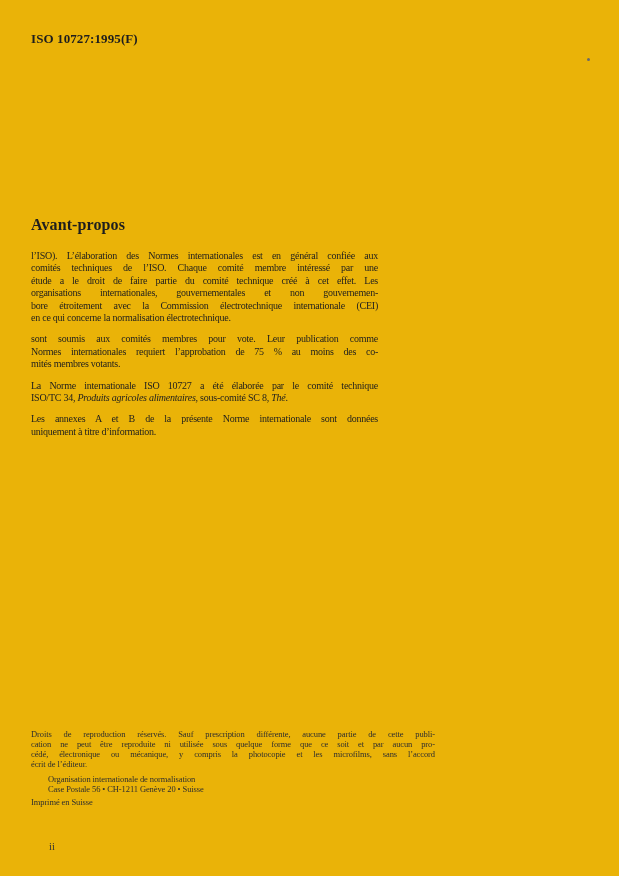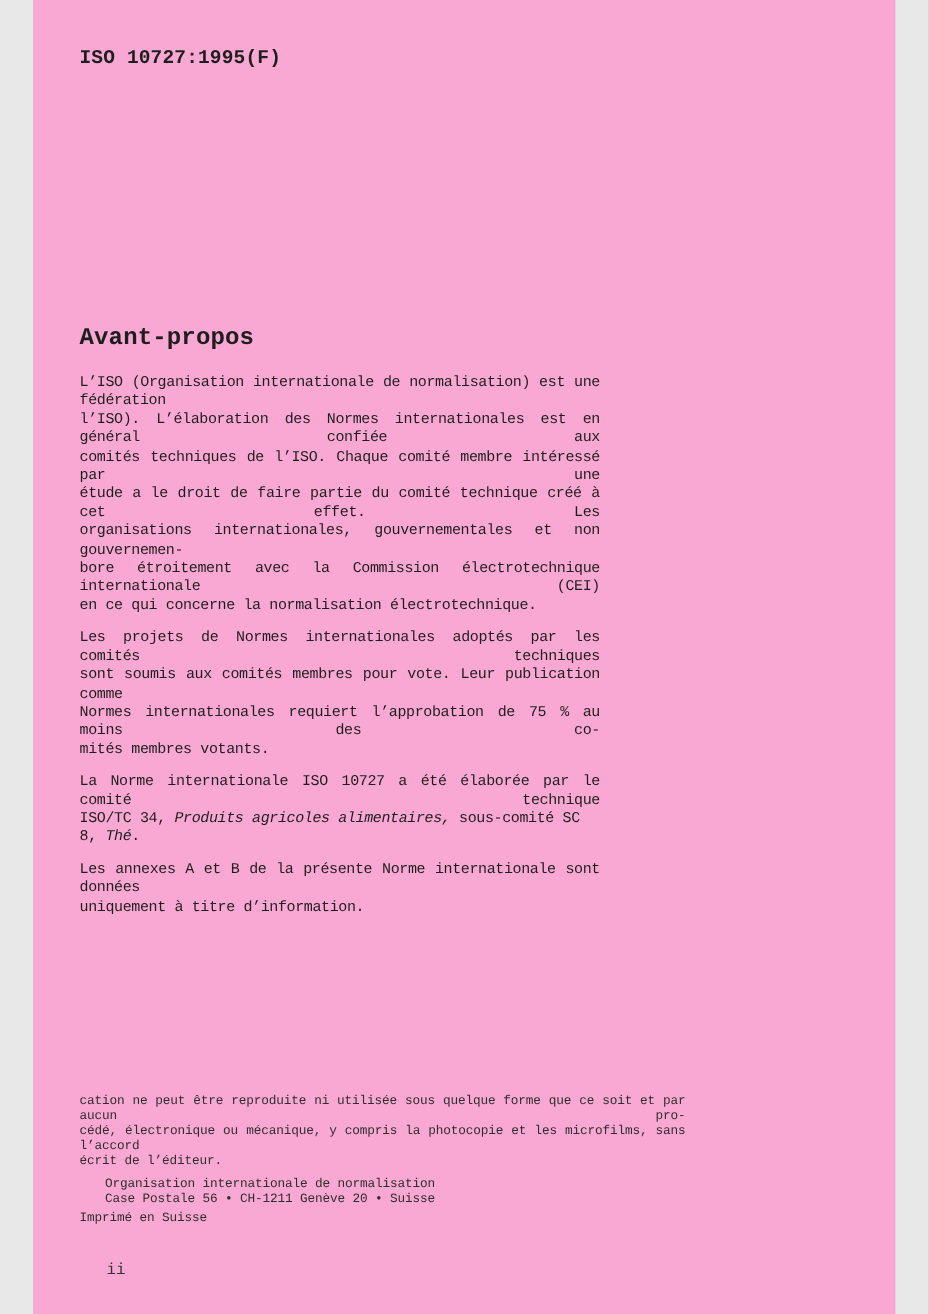--- a/index.html
+++ b/index.html
@@ -1,23 +1,23 @@
 <!DOCTYPE html>
 <html><head>
 <meta charset="utf-8">
 <style>
   html, body { margin: 0; padding: 0; }
   body { background: #e8e8e8; }
   #page {
     position: relative;
-    width: 575px;
+    width: 619px;
     height: 876px;
     margin: 0 auto;
-    background: #f9a8d4;
-    font-family: Liberation Mono, monospace;
+    background: #eab308;
+    font-family: Liberation Serif, serif;
     color: #1e1e1e;
     overflow: hidden;
   }
   .header-ref {
     position: absolute;
     left: 31px;
     top: 31px;
     font-size: 13px;
     font-weight: bold;
     letter-spacing: 0.1px;
@@ -83,51 +83,50 @@
 <div id="page">
 
   <div class="header-ref">ISO 10727:1995(F)</div>
 
   <div class="speck"></div>
 
   <div class="content">
     <h1 class="section-title">Avant-propos</h1>
 
     <div class="para">
-      <div class="jl">L’ISO (Organisation internationale de normalisation) est une fédération</div>
       <div class="jl">l’ISO). L’élaboration des Normes internationales est en général confiée aux</div>
       <div class="jl">comités techniques de l’ISO. Chaque comité membre intéressé par une</div>
       <div class="jl">étude a le droit de faire partie du comité technique créé à cet effet. Les</div>
       <div class="jl">organisations internationales, gouvernementales et non gouvernemen-</div>
       <div class="jl">bore étroitement avec la Commission électrotechnique internationale (CEI)</div>
       <div class="jl-end">en ce qui concerne la normalisation électrotechnique.</div>
     </div>
 
     <div class="para">
-      <div class="jl">Les projets de Normes internationales adoptés par les comités techniques</div>
       <div class="jl">sont soumis aux comités membres pour vote. Leur publication comme</div>
       <div class="jl">Normes internationales requiert l’approbation de 75 % au moins des co-</div>
       <div class="jl-end">mités membres votants.</div>
     </div>
 
     <div class="para">
       <div class="jl">La Norme internationale ISO 10727 a été élaborée par le comité technique</div>
       <div class="jl-end">
         <span>ISO/TC 34, </span><span class="italic">Produits agricoles alimentaires,</span><span> sous-comité SC 8, </span><span class="italic">Thé</span><span>.</span>
       </div>
     </div>
 
     <div class="para">
       <div class="jl">Les annexes A et B de la présente Norme internationale sont données</div>
       <div class="jl-end">uniquement à titre d’information.</div>
     </div>
   </div>
 
   <div class="footer">
     <div class="rights">
+      <div class="jl">Droits de reproduction réservés. Sauf prescription différente, aucune partie de cette publi-</div>
       <div class="jl">cation ne peut être reproduite ni utilisée sous quelque forme que ce soit et par aucun pro-</div>
       <div class="jl">cédé, électronique ou mécanique, y compris la photocopie et les microfilms, sans l’accord</div>
       <div class="jl-end">écrit de l’éditeur.</div>
     </div>
     <div class="publisher">
       <div>Organisation internationale de normalisation</div>
       <div>Case Postale 56 • CH-1211 Genève 20 • Suisse</div>
     </div>
     <div class="imprint">Imprimé en Suisse</div>
   </div>

